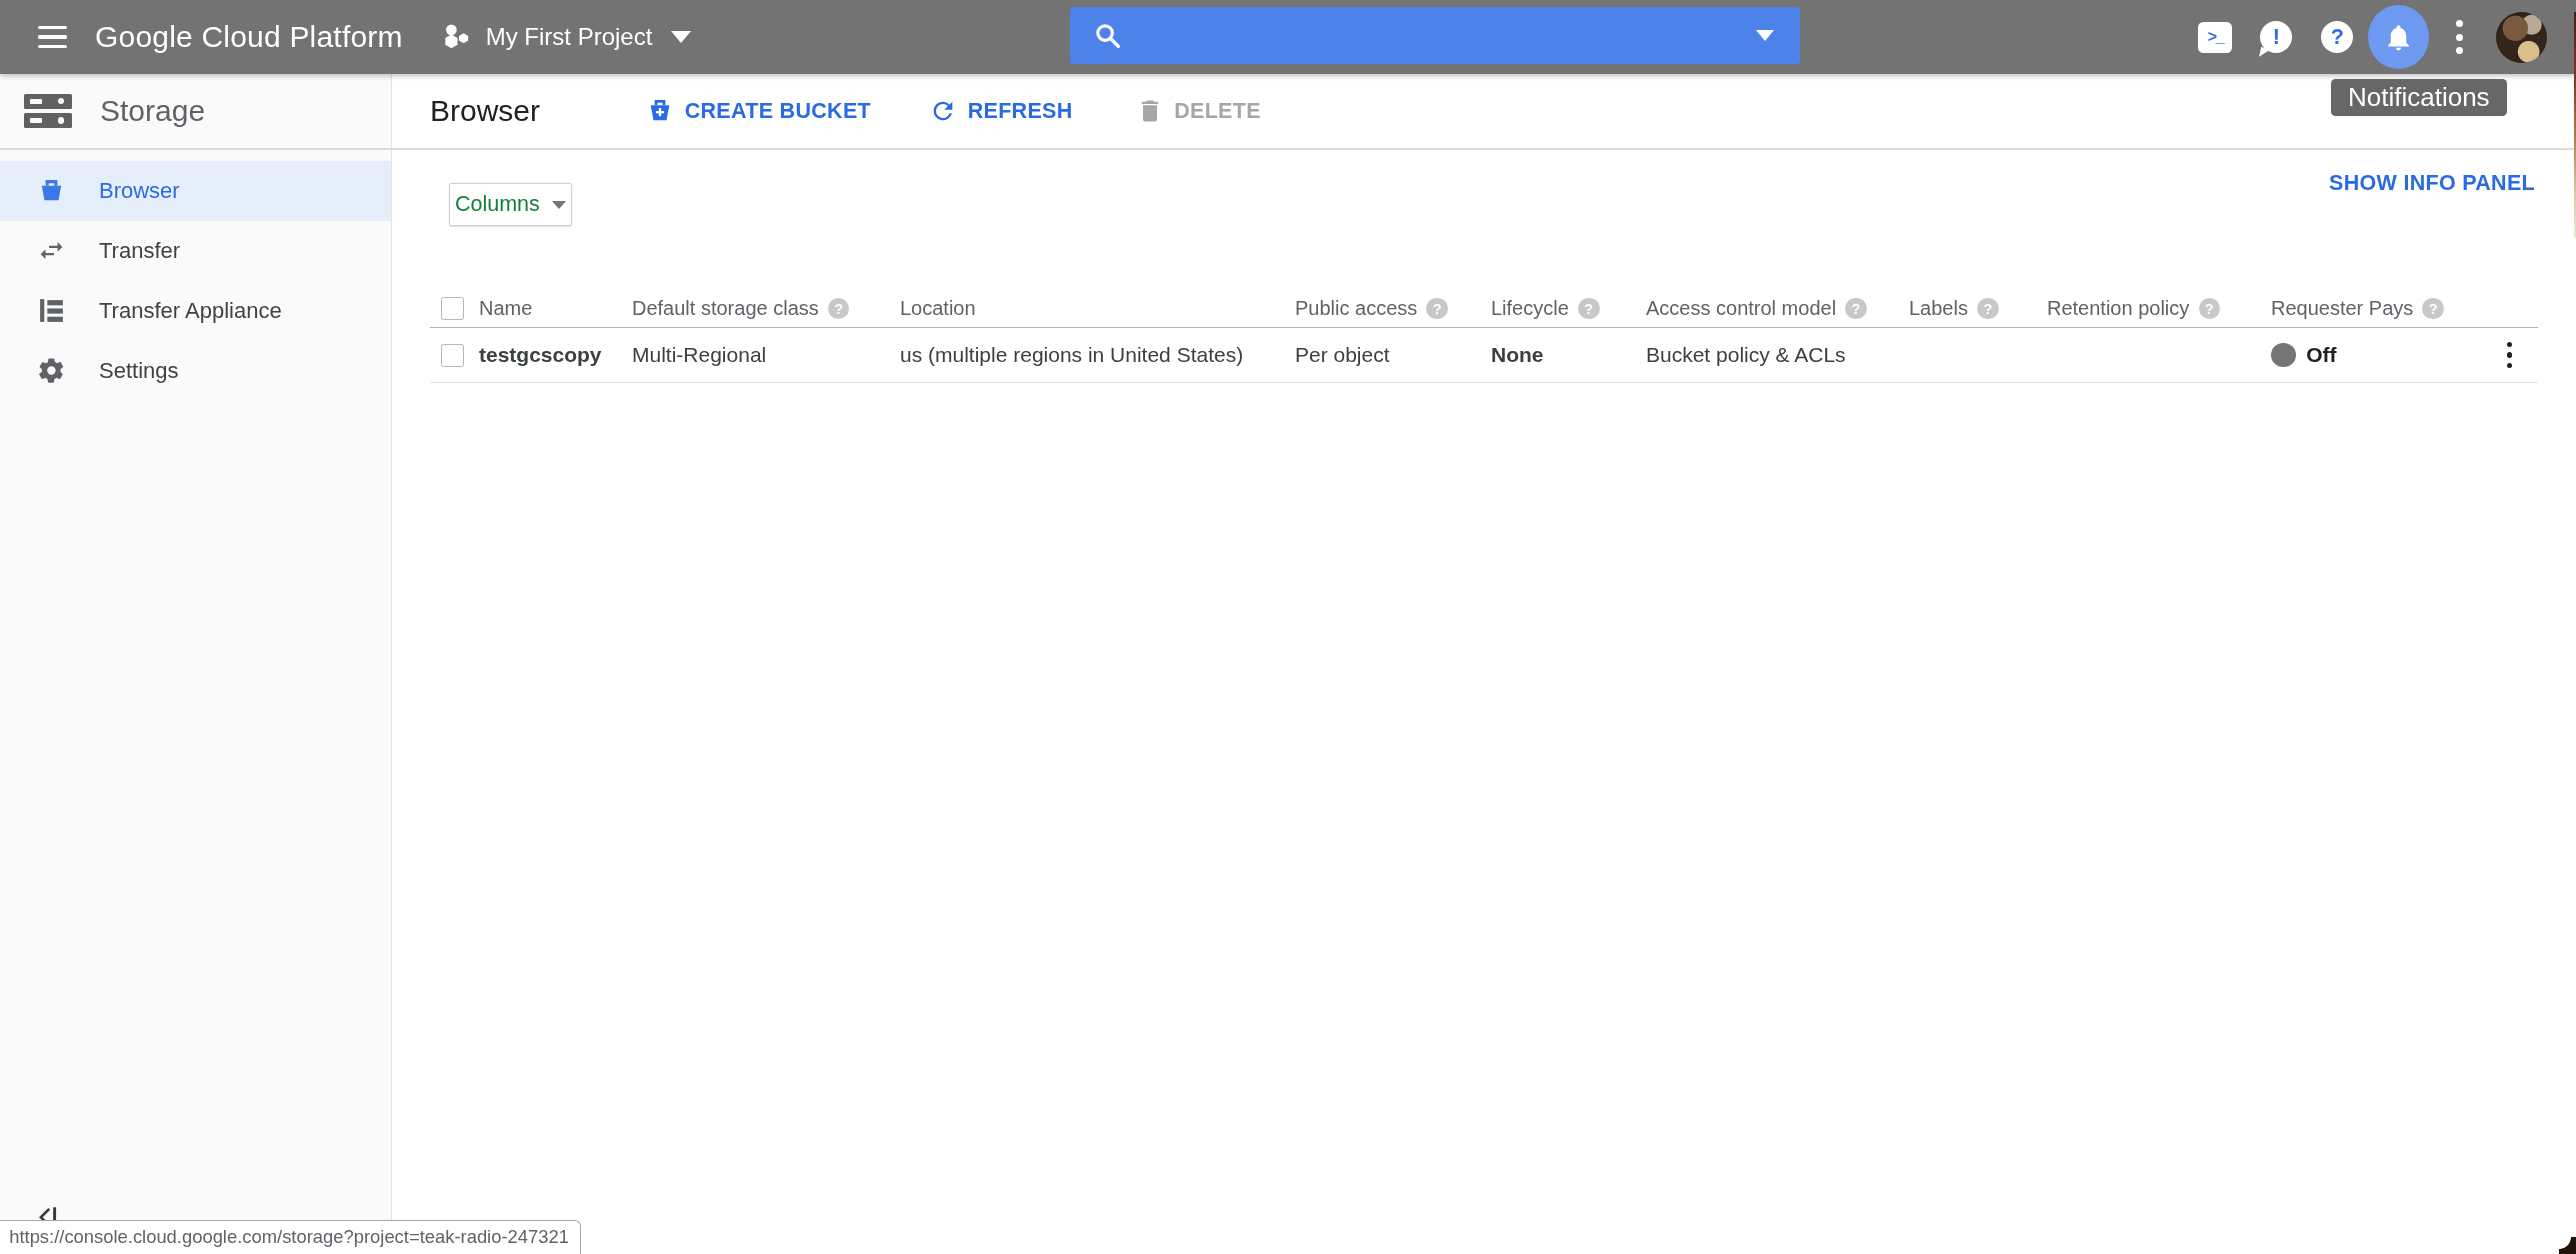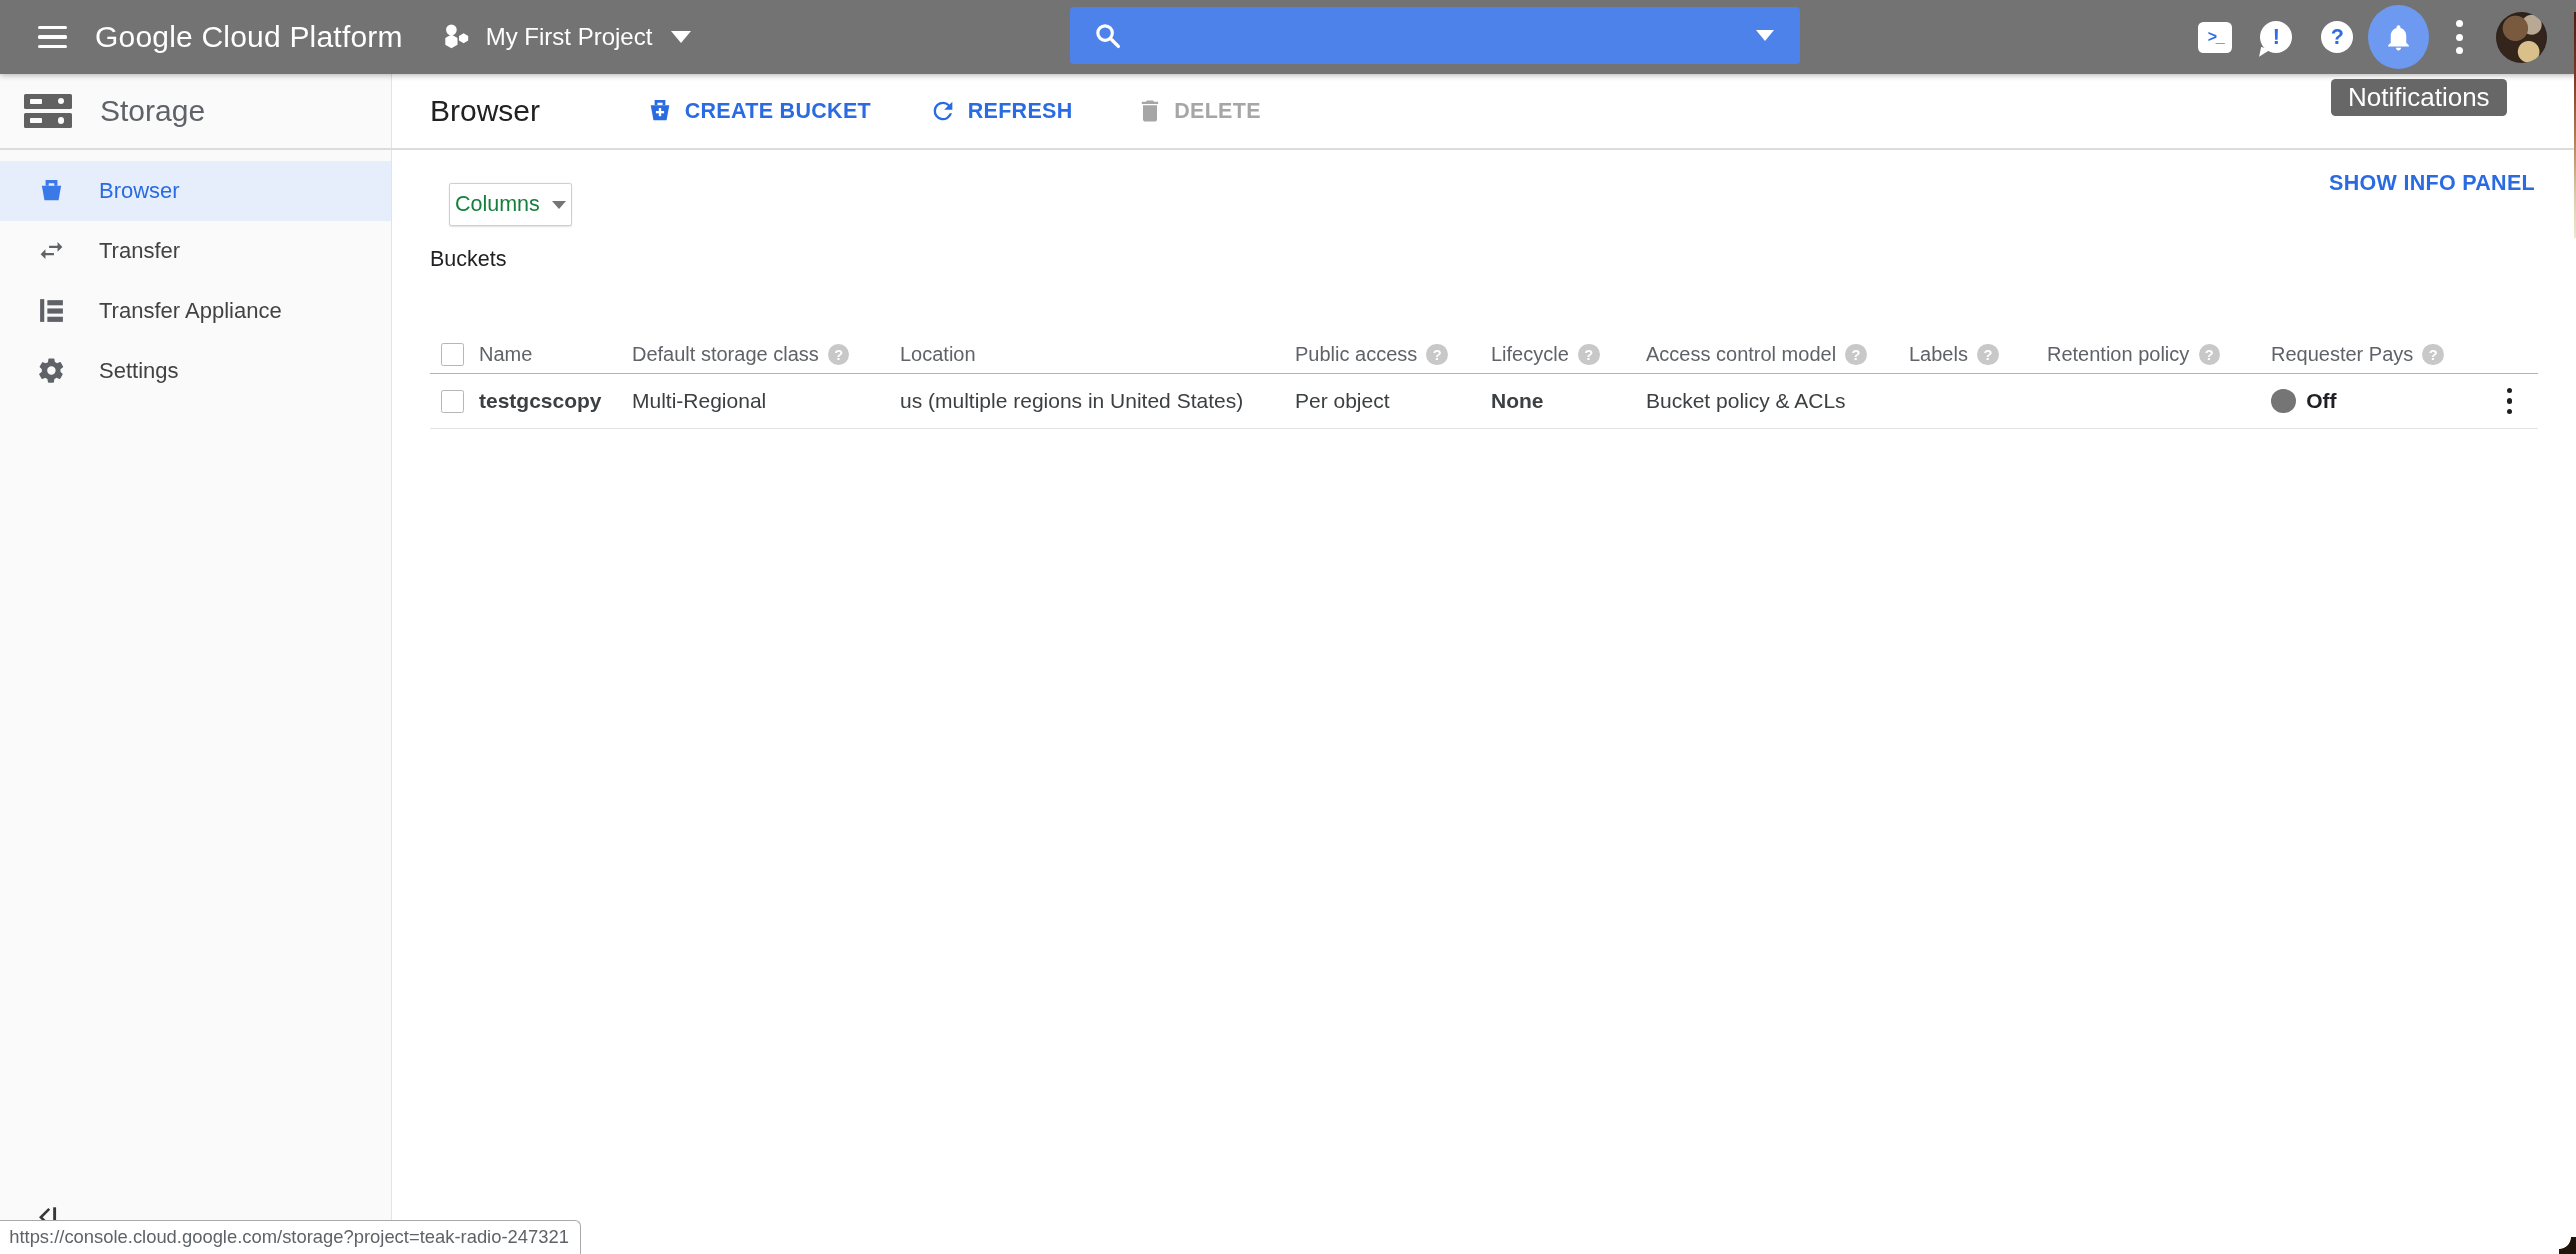--- a/index.html
+++ b/index.html
@@ -285,21 +285,20 @@
 
     <main class="main">
 
       <div class="filter-row">
         <div class="columns-btn">
           <span class="clabel">Columns</span>
           <span class="ccaret"></span>
         </div>
       </div>
 
-      <div class="section-label">Buckets</div>
 
       <div class="tgrid thead">
         <div class="cell-check">
             <span class="checkbox"></span>
           </div>
         <div>
             <span>Name</span>
           </div>
         <div>
           <span>Default storage class</span>

